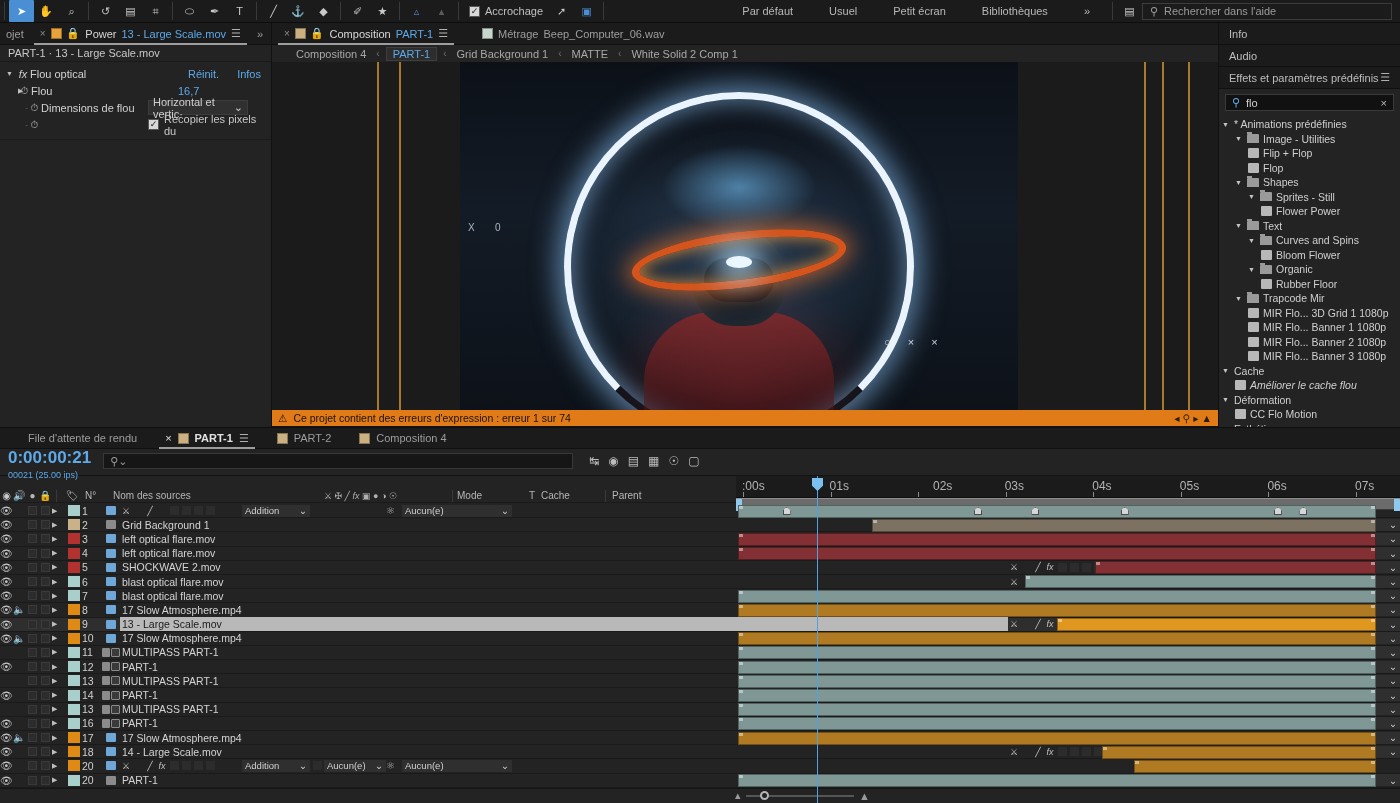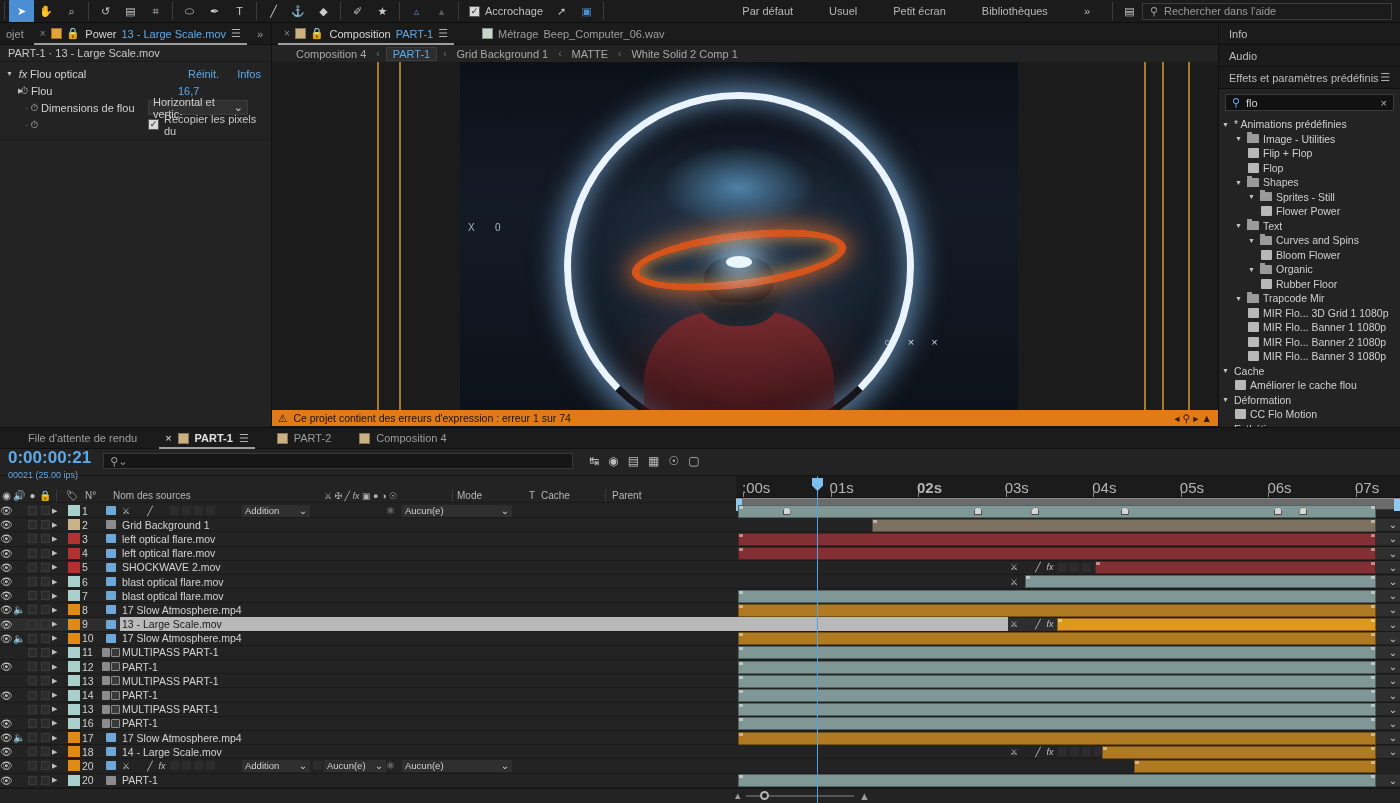--- a/index.html
+++ b/index.html
@@ -150,21 +150,21 @@
              border-bottom:1px solid #141414; }
   .tc { color:#5ea9e8; font-size:17px; font-weight:bold; padding:1px 0 0 8px; line-height:16px; }
   .tc small { display:block; font-size:9px; font-weight:normal; color:#5ea9e8; margin-top:1px; }
   .tl-search { margin:4px 0 0 12px; width:470px; height:16px; background:#161616;
                border:1px solid #383838; display:flex; align-items:center; padding:0 6px; color:#9a9a9a; }
   .tl-head-ico { display:flex; align-items:center; gap:9px; margin-left:16px; margin-top:5px;
                  color:#bcbcbc; font-size:12px; }
 
   .ruler { position:absolute; left:736px; top:48px; width:664px; height:22px;
            background:#1b1b1b; border-bottom:1px solid #0f0f0f; }
-  .rtick { position:absolute; top:3px; color:#b4b4b4; font-size:15px; }
+  .rtick { position:absolute; top:3px; color:#b4b4b4; font-size:12px; }
   .rtickline { position:absolute; bottom:0; width:1px; height:5px; background:#8a8a8a; }
   .workbar { position:absolute; left:736px; top:70px; width:664px; height:12px;
              background:#6b6b6b; border-top:1px solid #8e8e8e; border-bottom:1px solid #3a3a3a; }
   .wb-cap { position:absolute; top:0; width:6px; height:12px; background:#8ec9f0; }
 
   .cols { position:absolute; left:0; top:61px; width:736px; height:14px;
           display:flex; align-items:center; color:#b6b6b6; font-size:10px;
           background:#232323; border-bottom:1px solid #1a1a1a; }
   .colsep { width:1px; height:12px; background:#3a3a3a; }
 
@@ -515,21 +515,21 @@
           <span>MIR Flo... Banner 2 1080p</span>
         </div>
         <div class="tnode" style="padding-left: 29px;">
           <span class="anim"></span>
           <span>MIR Flo... Banner 3 1080p</span>
         </div>
         <div class="tnode" style="padding-left: 3px;">
           <span class="tri2">▼</span>
           <span>Cache</span>
         </div>
-        <div class="tnode" style="padding-left: 16px;">
+        <div class="tnode" style="padding-left: 16px; font-style: italic;">
           <span class="anim"></span>
           <span>Améliorer le cache flou</span>
         </div>
         <div class="tnode" style="padding-left: 3px;">
           <span class="tri2">▼</span>
           <span>Déformation</span>
         </div>
         <div class="tnode" style="padding-left: 16px;">
           <span class="anim"></span>
           <span>CC Flo Motion</span>
@@ -598,21 +598,21 @@
       <span style="width:64px">Cache</span>
       <span class="colsep"></span>
       <span style="width:130px;padding-left:6px">Parent</span>
     </div>
 
     <div class="ruler" id="ruler">
         <span class="rtick" style="left: 6px;">:00s</span>
         <span class="rtickline" style="left: 7px;"></span>
         <span class="rtick" style="left: 93.5676px;">01s</span>
         <span class="rtickline" style="left: 94.5676px;"></span>
-        <span class="rtick" style="left: 181px; font-weight: bold;">02s</span>
+        <span class="rtick" style="left: 197px;">02s</span>
         <span class="rtickline" style="left: 182.135px;"></span>
         <span class="rtick" style="left: 268.703px;">03s</span>
         <span class="rtickline" style="left: 269.703px;"></span>
         <span class="rtick" style="left: 356.27px;">04s</span>
         <span class="rtickline" style="left: 357.27px;"></span>
         <span class="rtick" style="left: 443.838px;">05s</span>
         <span class="rtickline" style="left: 444.838px;"></span>
         <span class="rtick" style="left: 531.405px;">06s</span>
         <span class="rtickline" style="left: 532.405px;"></span>
         <span class="rtick" style="left: 618.973px;">07s</span>

